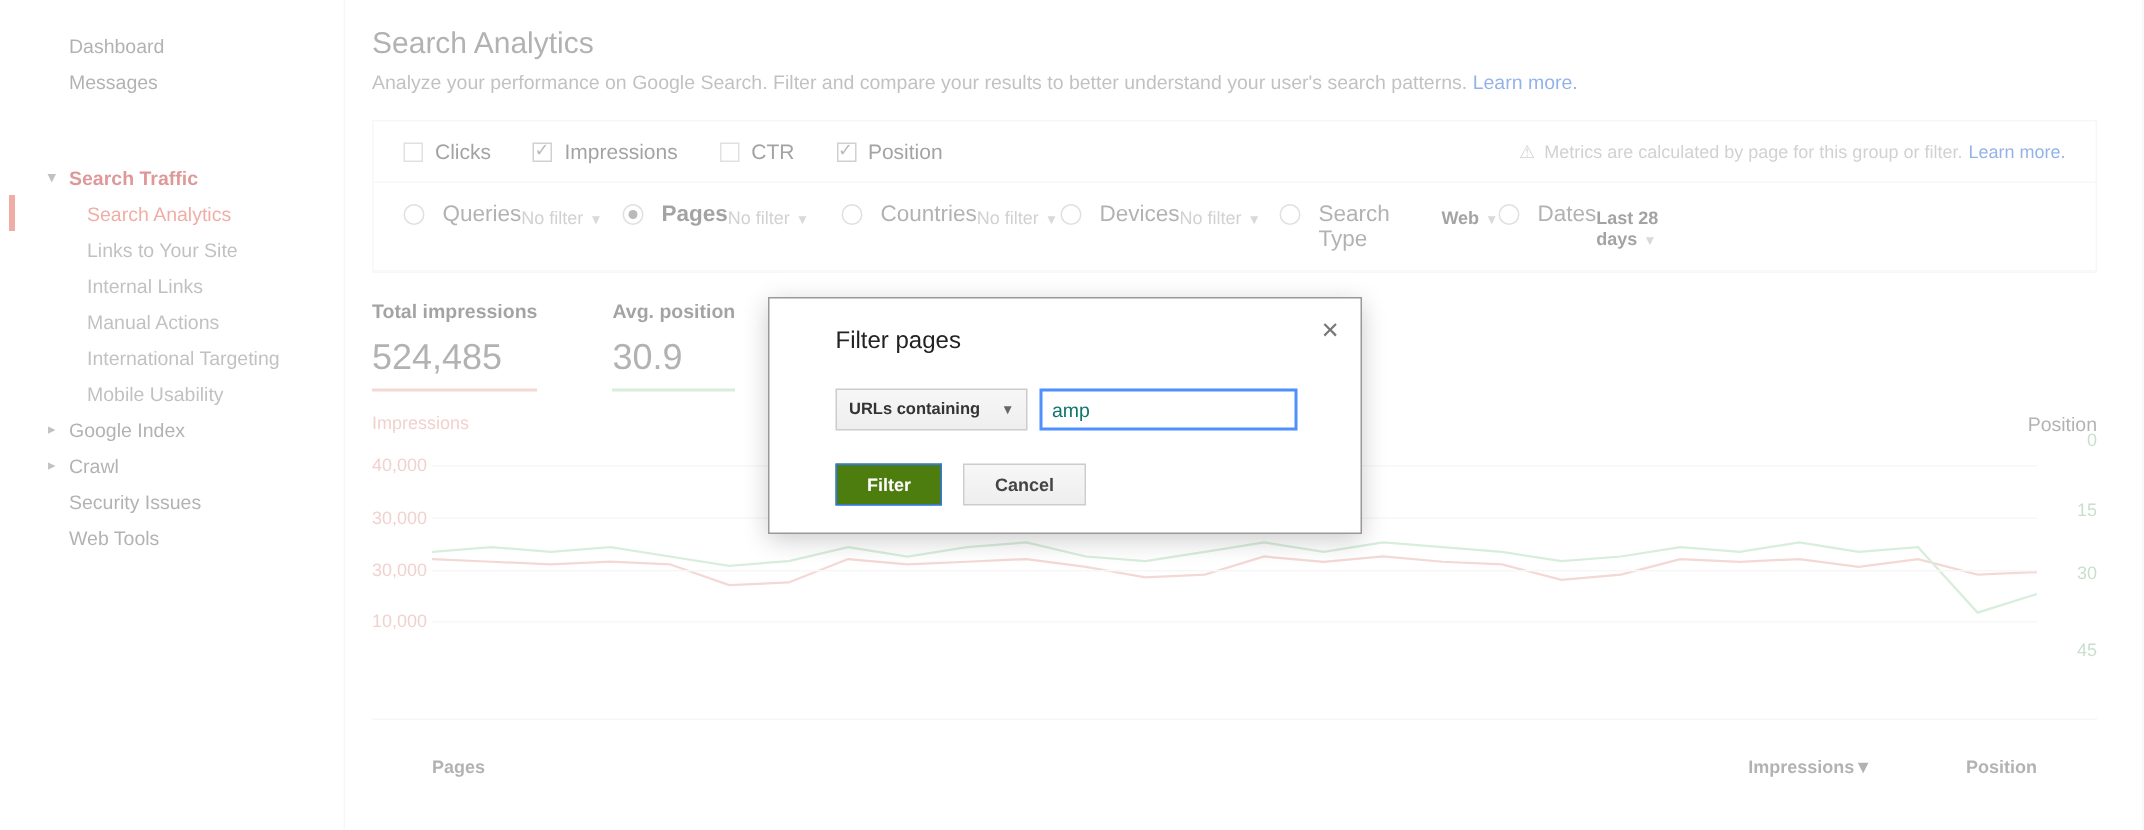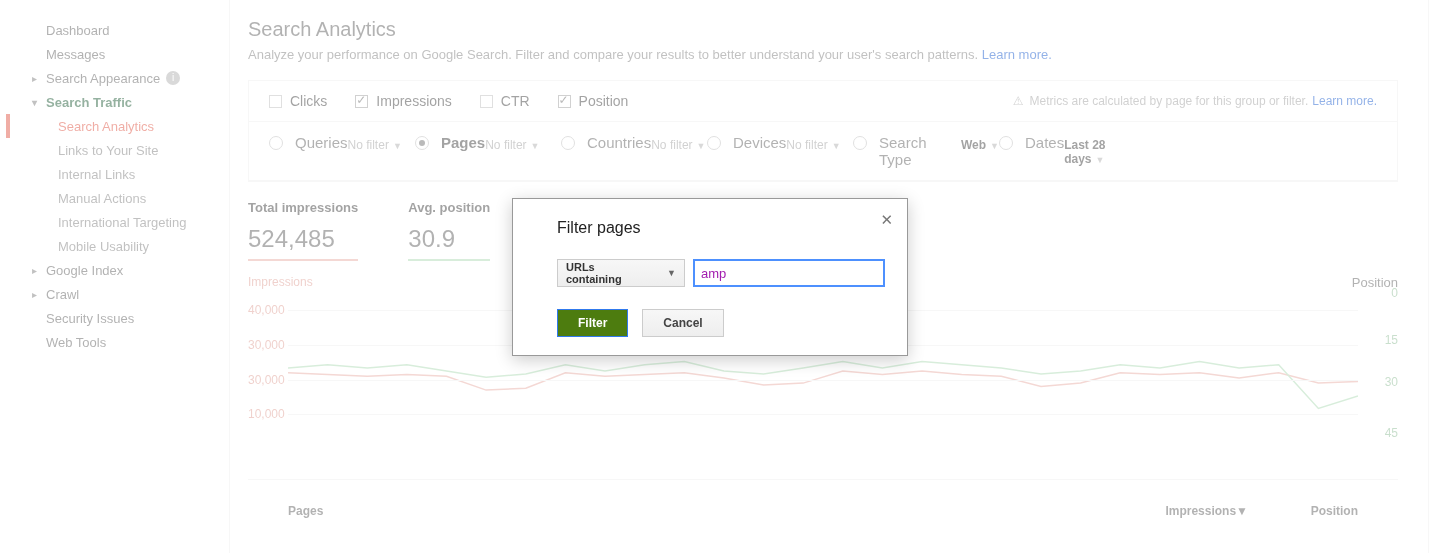--- a/index.html
+++ b/index.html
@@ -30,21 +30,21 @@
     position: relative;
     height: 24px;
   }
   .side-sub { padding-left: 58px; color: #777; }
   .side-item.expandable::before {
     content: "▸"; position: absolute; left: 32px; font-size: 10px; color: #777;
   }
   .side-item.expanded::before {
     content: "▾"; position: absolute; left: 32px; font-size: 10px; color: #777;
   }
-  .side-item.bold { color: #14532d; font-weight: bold; }
+  .side-item.bold { color: #b91c1c; font-weight: bold; margin-top: 40px; }
   .side-sub.active { color: #dd4b39; }
   .side-sub.active::before {
     content:""; position:absolute; left:6px; top:0; bottom:0; width:4px; background:#dd4b39;
   }
   .info-icon {
     width:14px; height:14px; border-radius:50%;
     background:#aaa; color:#fff; font-size:10px; line-height:14px;
     text-align:center; margin-left:6px; display:inline-block;
   }
   
@@ -115,22 +115,22 @@
   .modal-close { position:absolute; right:14px; top:12px; color:#777; font-size:15px; cursor:pointer; }
   .modal-title { font-size:16px; color:#222; margin-bottom:22px; }
   .modal-row { display:flex; gap:8px; align-items:center; margin-bottom:22px; }
   .dropdown {
     display:flex; align-items:center; height:28px;
     border:1px solid #ccc; background:linear-gradient(#f7f7f7,#eee);
     padding:0 8px; font-size:11px; color:#333; font-weight:bold; cursor:pointer;
   }
   .dropdown .dd-caret { margin-left:14px; font-size:9px; color:#666; }
   .text-input {
-    height:28px; width:192px; border:2px solid #4d90fe; outline:none;
-    padding:0 6px; font-size:13px; color:#a21caf;
+    height:28px; width:172px; border:2px solid #4d90fe; outline:none;
+    padding:0 6px; font-size:13px; color:#0f766e;
   }
   .btn-row { display:flex; gap:14px; }
   .btn {
     height:28px; padding:0 20px; font-size:12px; font-weight:bold;
     border:1px solid #ccc; background:linear-gradient(#f7f7f7,#eee);
     color:#444; cursor:pointer; display:flex; align-items:center;
   }
   .btn.primary { background:#4d7c0f; border-color:#3079ed; color:#fff; }
 </style>
 </head>
@@ -138,24 +138,20 @@
 
 <div class="layout">
 
   <div class="sidebar">
     <div class="side-item">
         <span>Dashboard</span>
       </div>
     <div class="side-item">
         <span>Messages</span>
       </div>
-    <div class="side-item expandable">
-      <span>Search Appearance</span>
-      <span class="info-icon">i</span>
-    </div>
     <div class="side-item expanded bold">
         <span>Search Traffic</span>
       </div>
     <div class="side-sub active">
         <span>Search Analytics</span>
       </div>
     <div class="side-sub">
         <span>Links to Your Site</span>
       </div>
     <div class="side-sub">

